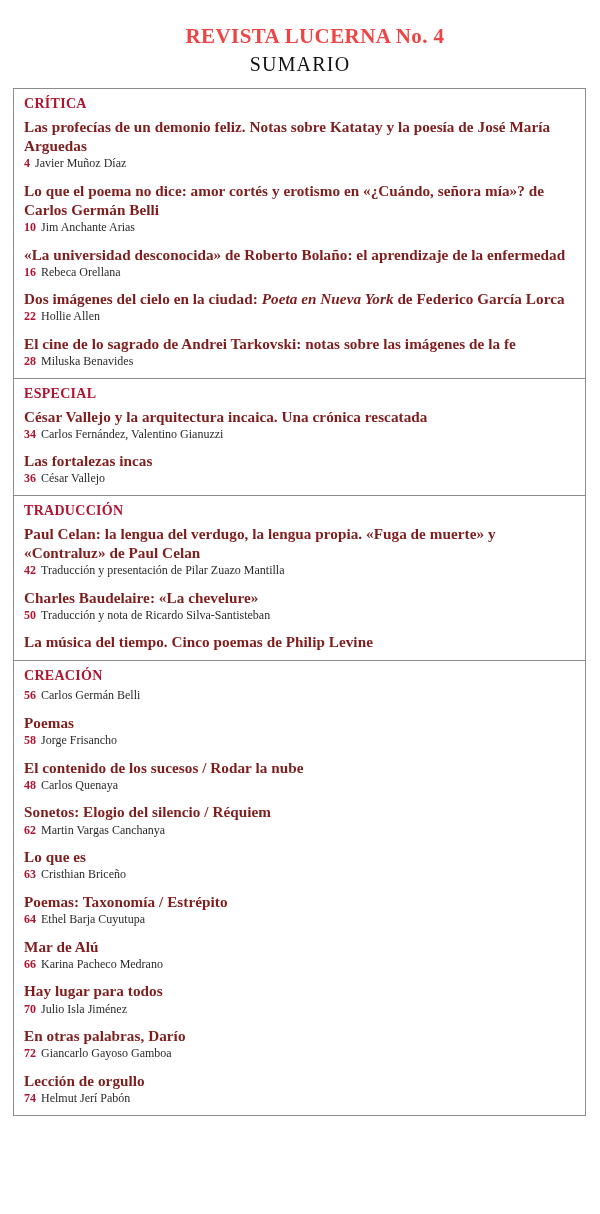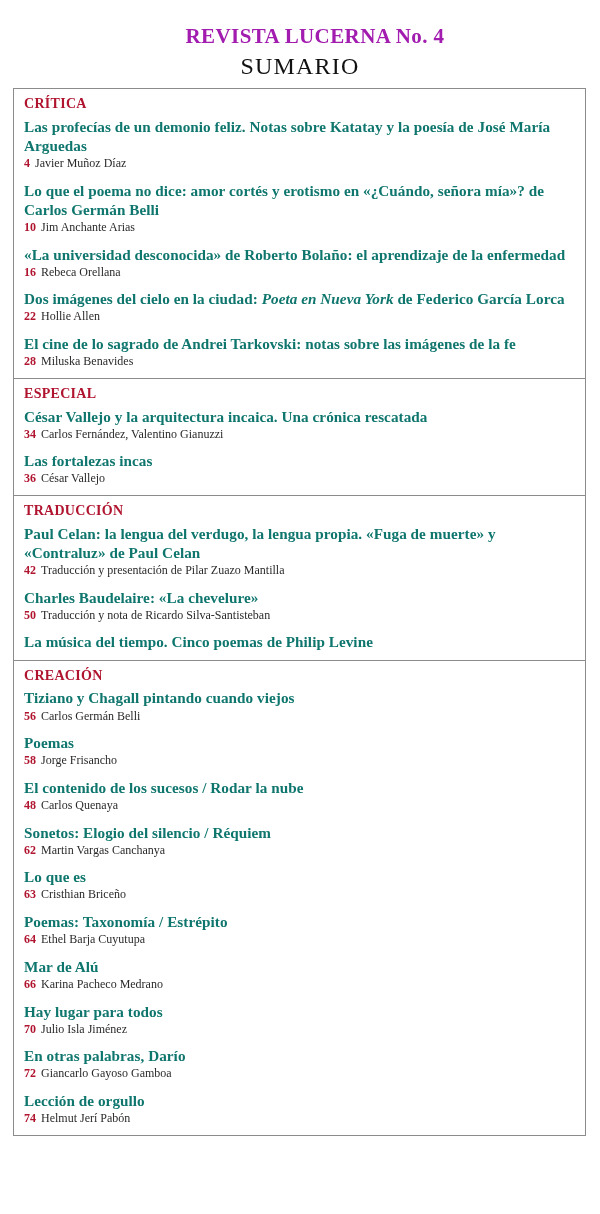--- a/index.html
+++ b/index.html
@@ -25,28 +25,28 @@
   
   .masthead {
     padding-top: 24px;
     text-align: center;
   }
   .mag-title {
     font-family: "Liberation Serif", "DejaVu Serif", serif;
     font-size: 21px;
     font-weight: bold;
     letter-spacing: 0.4px;
-    color: #a21caf;
+    color: #ef4444;
     line-height: 1.15;
     margin: 0;
     padding-left: 30px;
   }
   .sumario {
     font-family: "Liberation Serif", "DejaVu Serif", serif;
-    font-size: 24px;
+    font-size: 20px;
     font-weight: normal;
     letter-spacing: 1.2px;
     color: #111111;
     line-height: 1.2;
     margin: 4px 0 14px 0;
   }
 
   
   .toc-box {
     position: absolute;
@@ -80,21 +80,21 @@
     margin: 0 0 9px 0;
   }
   .entry:last-child {
     margin-bottom: 1px;
   }
 
   .entry-title {
     font-family: "Liberation Serif", "DejaVu Serif", serif;
     font-size: 15.2px;
     font-weight: bold;
-    color: #0f766e;
+    color: #7f1d1d;
     line-height: 1.26;
     letter-spacing: 0.05px;
     margin: 0;
   }
   .entry-title i {
     font-style: italic;
   }
 
   .entry-credit {
     font-family: "Liberation Serif", "DejaVu Serif", serif;
@@ -165,21 +165,20 @@
           <div class="entry-title">Charles Baudelaire: «La chevelure»</div>
           <div class="entry-credit"><span class="pagenum">50</span><span>Traducción y nota de Ricardo Silva-Santisteban</span></div>
         </div>
         <div class="entry">
           <div class="entry-title">La música del tiempo. Cinco poemas de Philip Levine</div>
         </div>
       </div>
       <div class="section">
         <div class="section-head">CREACIÓN</div>
         <div class="entry">
-          <div class="entry-title">Tiziano y Chagall pintando cuando viejos</div>
           <div class="entry-credit"><span class="pagenum">56</span><span>Carlos Germán Belli</span></div>
         </div>
         <div class="entry">
           <div class="entry-title">Poemas</div>
           <div class="entry-credit"><span class="pagenum">58</span><span>Jorge Frisancho</span></div>
         </div>
         <div class="entry">
           <div class="entry-title">El contenido de los sucesos / Rodar la nube</div>
           <div class="entry-credit"><span class="pagenum">48</span><span>Carlos Quenaya</span></div>
         </div>

